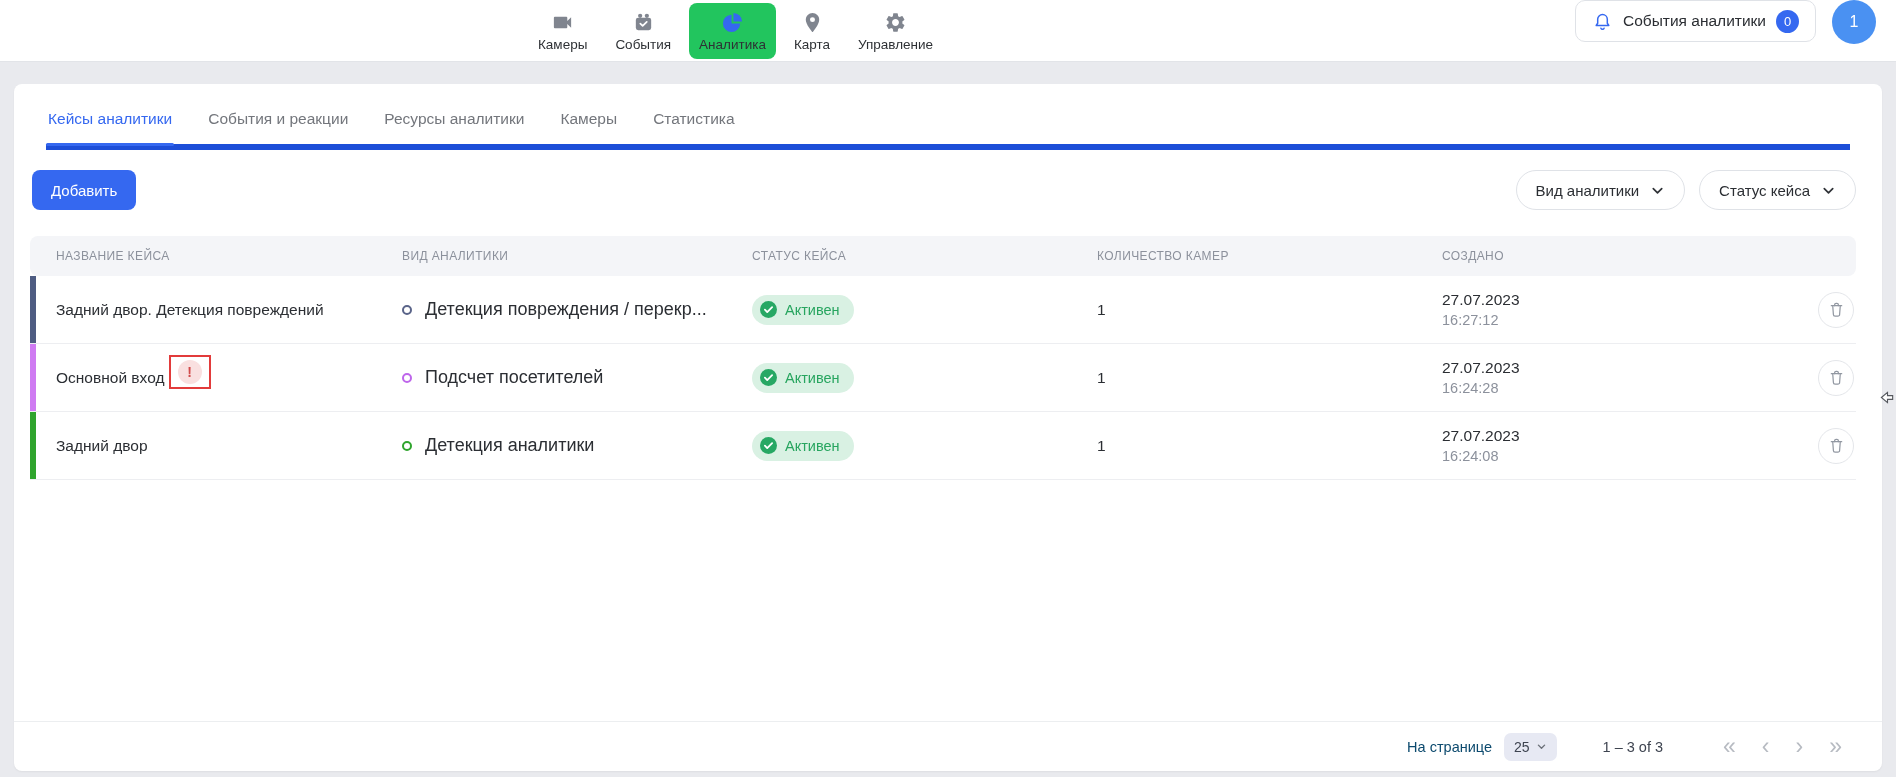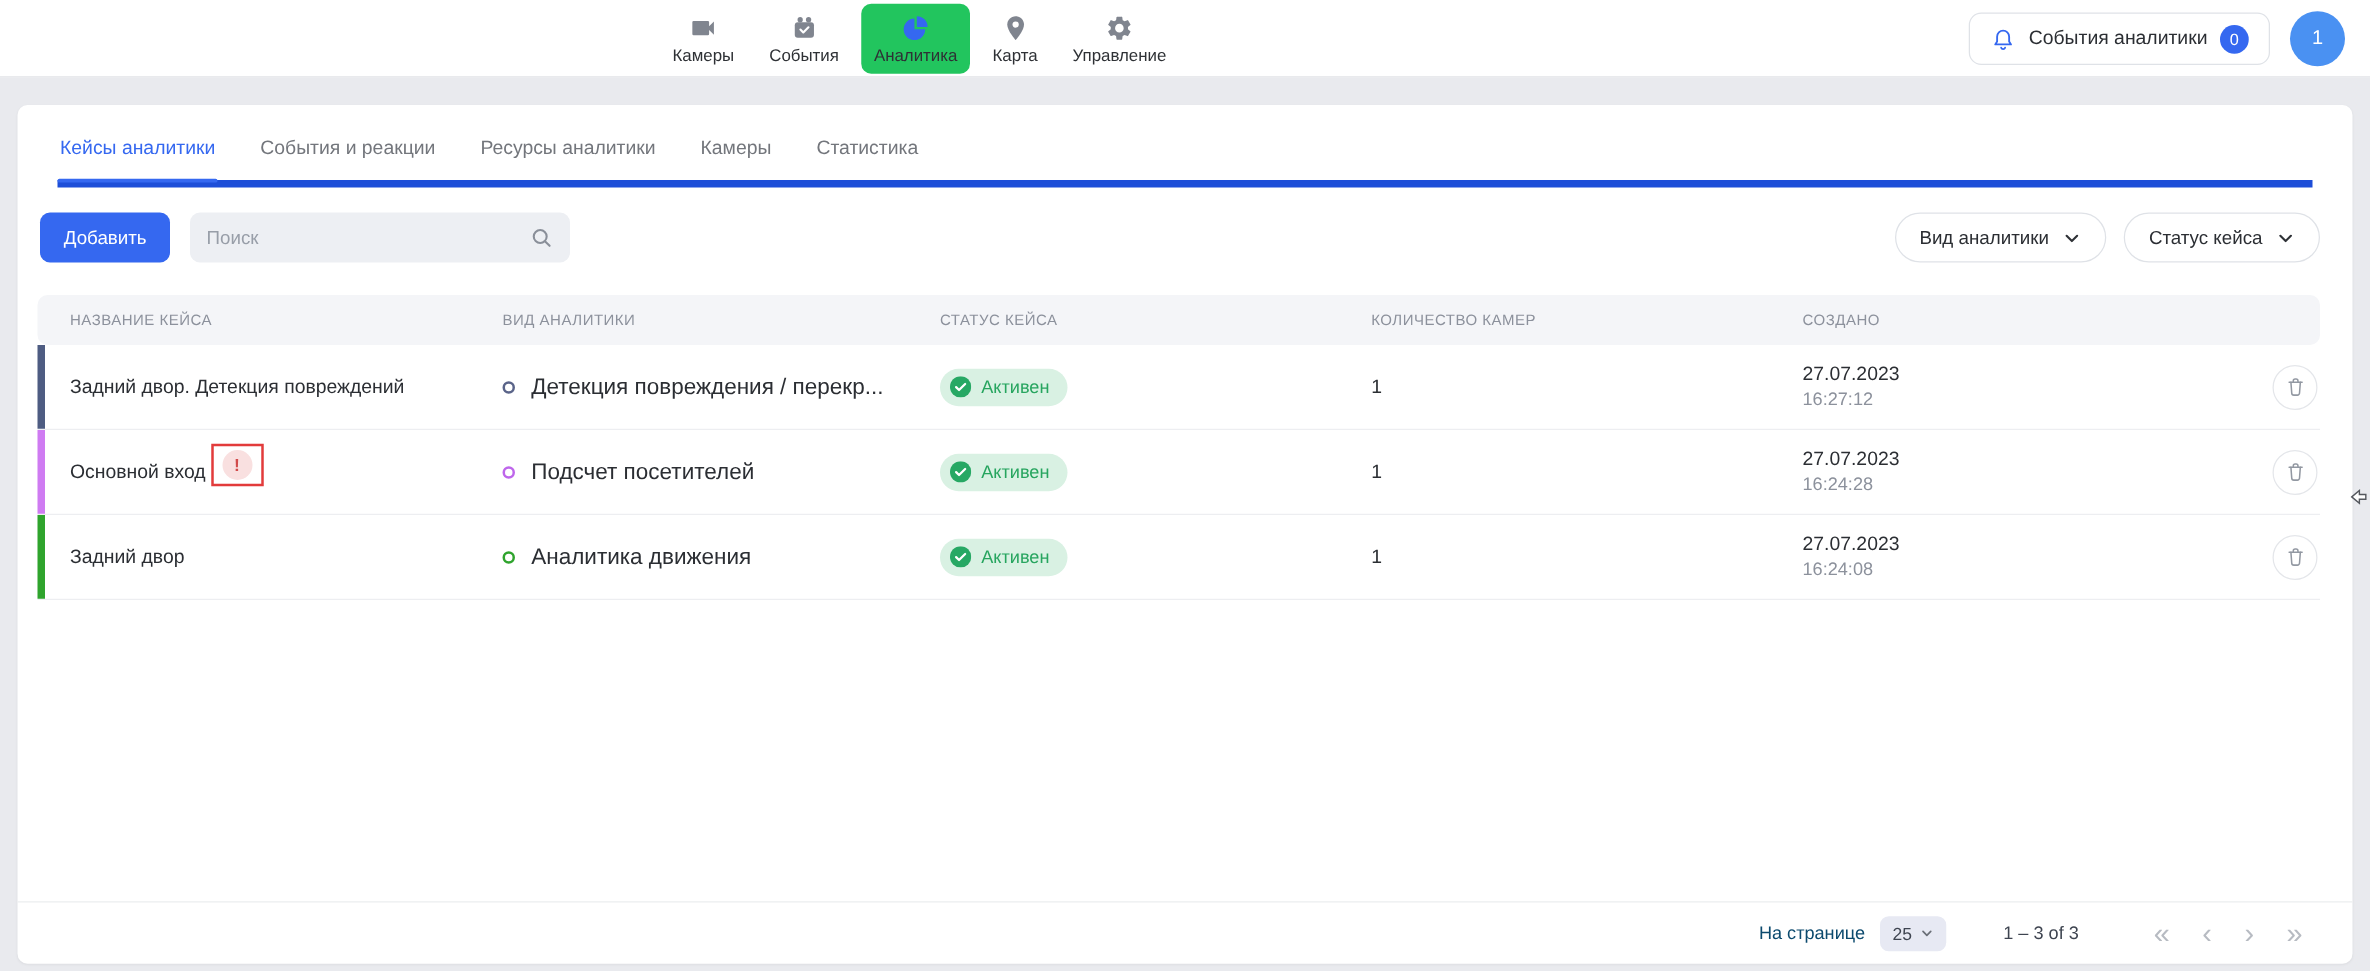--- a/index.html
+++ b/index.html
@@ -7,21 +7,21 @@
   body{font-family:"Liberation Sans","DejaVu Sans",sans-serif;color:#2b2e33}
   .screen{position:relative;width:1896px;height:777px;background:#e9eaee;overflow:hidden}
 
   
   .topbar{position:absolute;top:0;left:0;right:0;height:62px;background:#fff;border-bottom:1px solid #e2e4e8}
   .topnav{position:absolute;left:528px;top:0;height:62px;display:flex;align-items:center;gap:8px}
   .navitem{display:flex;flex-direction:column;align-items:center;justify-content:center;gap:2px;height:56px;padding:0 10px;border-radius:8px;cursor:pointer}
   .navitem.active{background:#22c55e}
   .nicon{width:24px;height:24px;display:flex;align-items:center;justify-content:center}
   .navlabel{font-size:13.5px;color:#2e3135;white-space:nowrap}
-  .topright{position:absolute;right:20px;top:0;height:62px;display:flex;align-items:center;gap:16px}
+  .topright{position:absolute;right:20px;top:0;height:62px;display:flex;align-items:flex-start;gap:16px}
   .events-btn{display:flex;align-items:center;gap:10px;height:42px;padding:0 16px;background:#fff;border:1px solid #dfe2e7;border-radius:10px;cursor:pointer}
   .events-label{font-size:15.5px;color:#2b2e33}
   .count-badge{min-width:23px;height:23px;border-radius:12px;background:#3568f0;color:#fff;font-size:13px;display:flex;align-items:center;justify-content:center;padding:0 7px}
   .avatar{width:44px;height:44px;border-radius:50%;background:#4a91f2;color:#fff;font-size:16px;display:flex;align-items:center;justify-content:center;cursor:pointer}
 
   
   .card{position:absolute;left:14px;top:84px;width:1868px;height:687px;background:#fff;border-radius:8px;display:flex;flex-direction:column;box-shadow:0 1px 2px rgba(0,0,0,.05)}
 
   .tabbar{margin:0 32px;padding-top:20px;display:flex;gap:32px;border-bottom:6px solid #1d4ed8}
   .tab{font-size:15.5px;color:#73767c;padding:6px 2px 16px;position:relative;cursor:pointer;white-space:nowrap}
@@ -145,29 +145,20 @@
     <div class="tabbar">
       <div class="tab active">Кейсы аналитики</div>
       <div class="tab">События и реакции</div>
       <div class="tab">Ресурсы аналитики</div>
       <div class="tab">Камеры</div>
       <div class="tab">Статистика</div>
     </div>
 
     <div class="toolbar">
       <button class="btn-add">Добавить</button>
-      <div class="search">
-        <input type="text" placeholder="Поиск" style="">
-        <span style="display:flex">
-          <svg width="20" height="20" viewBox="0 0 24 24" fill="none" stroke="#8a8f99" stroke-width="2" stroke-linecap="round">
-            <circle cx="11" cy="11" r="6.2"></circle>
-              <path d="M15.8 15.8L20 20"></path>
-          </svg>
-        </span>
-      </div>
       <div class="filters">
         <button class="pill">
           <span>Вид аналитики</span>
           <span style="display:flex">
             <svg width="15" height="15" viewBox="0 0 16 16" fill="none" stroke="#2f3237" stroke-width="1.8" stroke-linecap="round" stroke-linejoin="round">
                 <path d="M3.5 6l4.5 4.5L12.5 6"></path>
               </svg>
           </span>
         </button>
         <button class="pill">
@@ -272,21 +263,21 @@
       </div>
 
       <div class="trow grid-cols">
         <div class="stripe" style="background: rgb(47, 164, 45);"></div>
         <div class="name-cell">
           <span>Задний двор</span>
 
         </div>
         <div class="type-cell">
           <span class="type-ring" style="border-color: rgb(47, 164, 45);"></span>
-          <span>Аналитика движения</span>
+          <span>Детекция аналитики</span>
         </div>
         <div>
           <span class="badge">
             <span style="display:flex">
               <svg width="17" height="17" viewBox="0 0 16 16">
                   <circle cx="8" cy="8" r="8" fill="#27a864"></circle>
                   <path d="M4.6 8.2l2.2 2.2 4.6-4.6" stroke="#fff" stroke-width="1.7" fill="none" stroke-linecap="round" stroke-linejoin="round"></path>
                 </svg>
             </span>
             <span>Активен</span>

